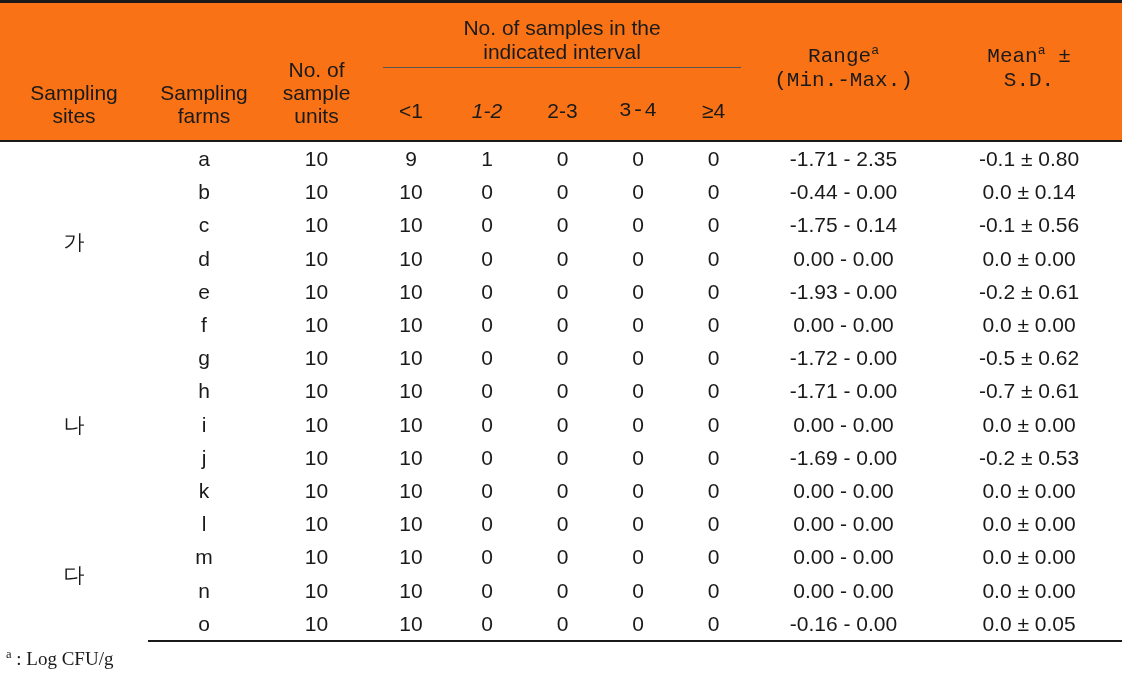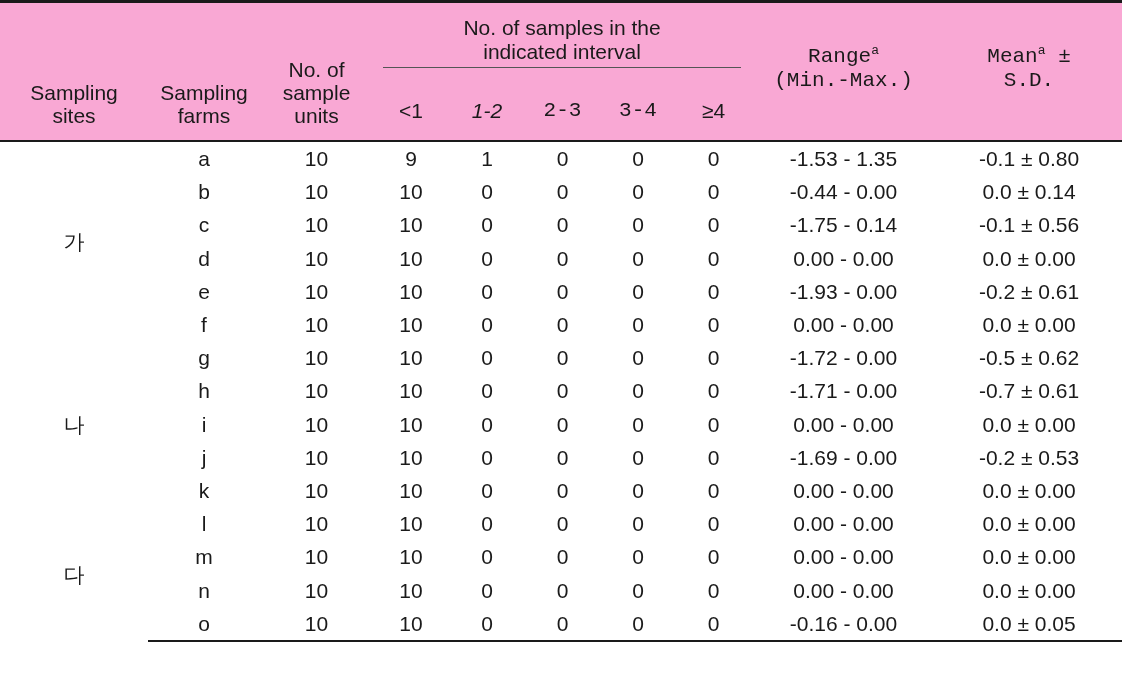--- a/index.html
+++ b/index.html
@@ -21,21 +21,21 @@
   }
 
   table.data-table {
     width: 1122px;
     border-collapse: collapse;
     table-layout: fixed;
   }
 
   
   thead tr.head-band th {
-    background: #f9a8d4;
+    background: #f97316;
     border: none;
     padding: 0;
   }
   thead {
     border-top: 3px solid #1a1a1a;
     border-bottom: 2px solid #1a1a1a;
   }
   .head-cell {
     text-align: center;
     font-weight: normal;
@@ -91,21 +91,21 @@
     align-items: center;
   }
   .span-subcell {
     text-align: center;
     font-size: 21px;
     padding-top: 14px;
   }
 
   .sub-lt1   { width: 76px; }
   .sub-12    { width: 76px; font-style: italic; }
-  .sub-23    { width: 75px; font-family: Liberation Mono, monospace; }
+  .sub-23    { width: 75px; }
   .sub-34    { width: 76px; font-family: Liberation Mono, monospace; }
   .sub-ge4   { width: 75px; }
 
   sup {
     font-size: 0.62em;
     vertical-align: super;
     line-height: 0;
   }
 
   
@@ -226,21 +226,21 @@
     <tbody id="table-body">
         <tr>
           <td class="site-cell" rowspan="6">가</td>
           <td>a</td>
           <td>10</td>
           <td>9</td>
           <td>1</td>
           <td>0</td>
           <td>0</td>
           <td>0</td>
-          <td>-1.53 -  1.35</td>
+          <td>-1.71 -  2.35</td>
           <td>-0.1 ± 0.80</td>
         </tr>
         <tr>
           <td>b</td>
           <td>10</td>
           <td>10</td>
           <td>0</td>
           <td>0</td>
           <td>0</td>
           <td>0</td>
@@ -388,13 +388,16 @@
           <td>0</td>
           <td>0</td>
           <td>0</td>
           <td>0</td>
           <td>-0.16 -  0.00</td>
           <td>0.0 ± 0.05</td>
         </tr>
       </tbody>
   </table>
 
+  <div class="footnote">
+    <sup>a</sup><span> :  Log  CFU/g</span>
+  </div>
 </div>
 
 </body></html>

